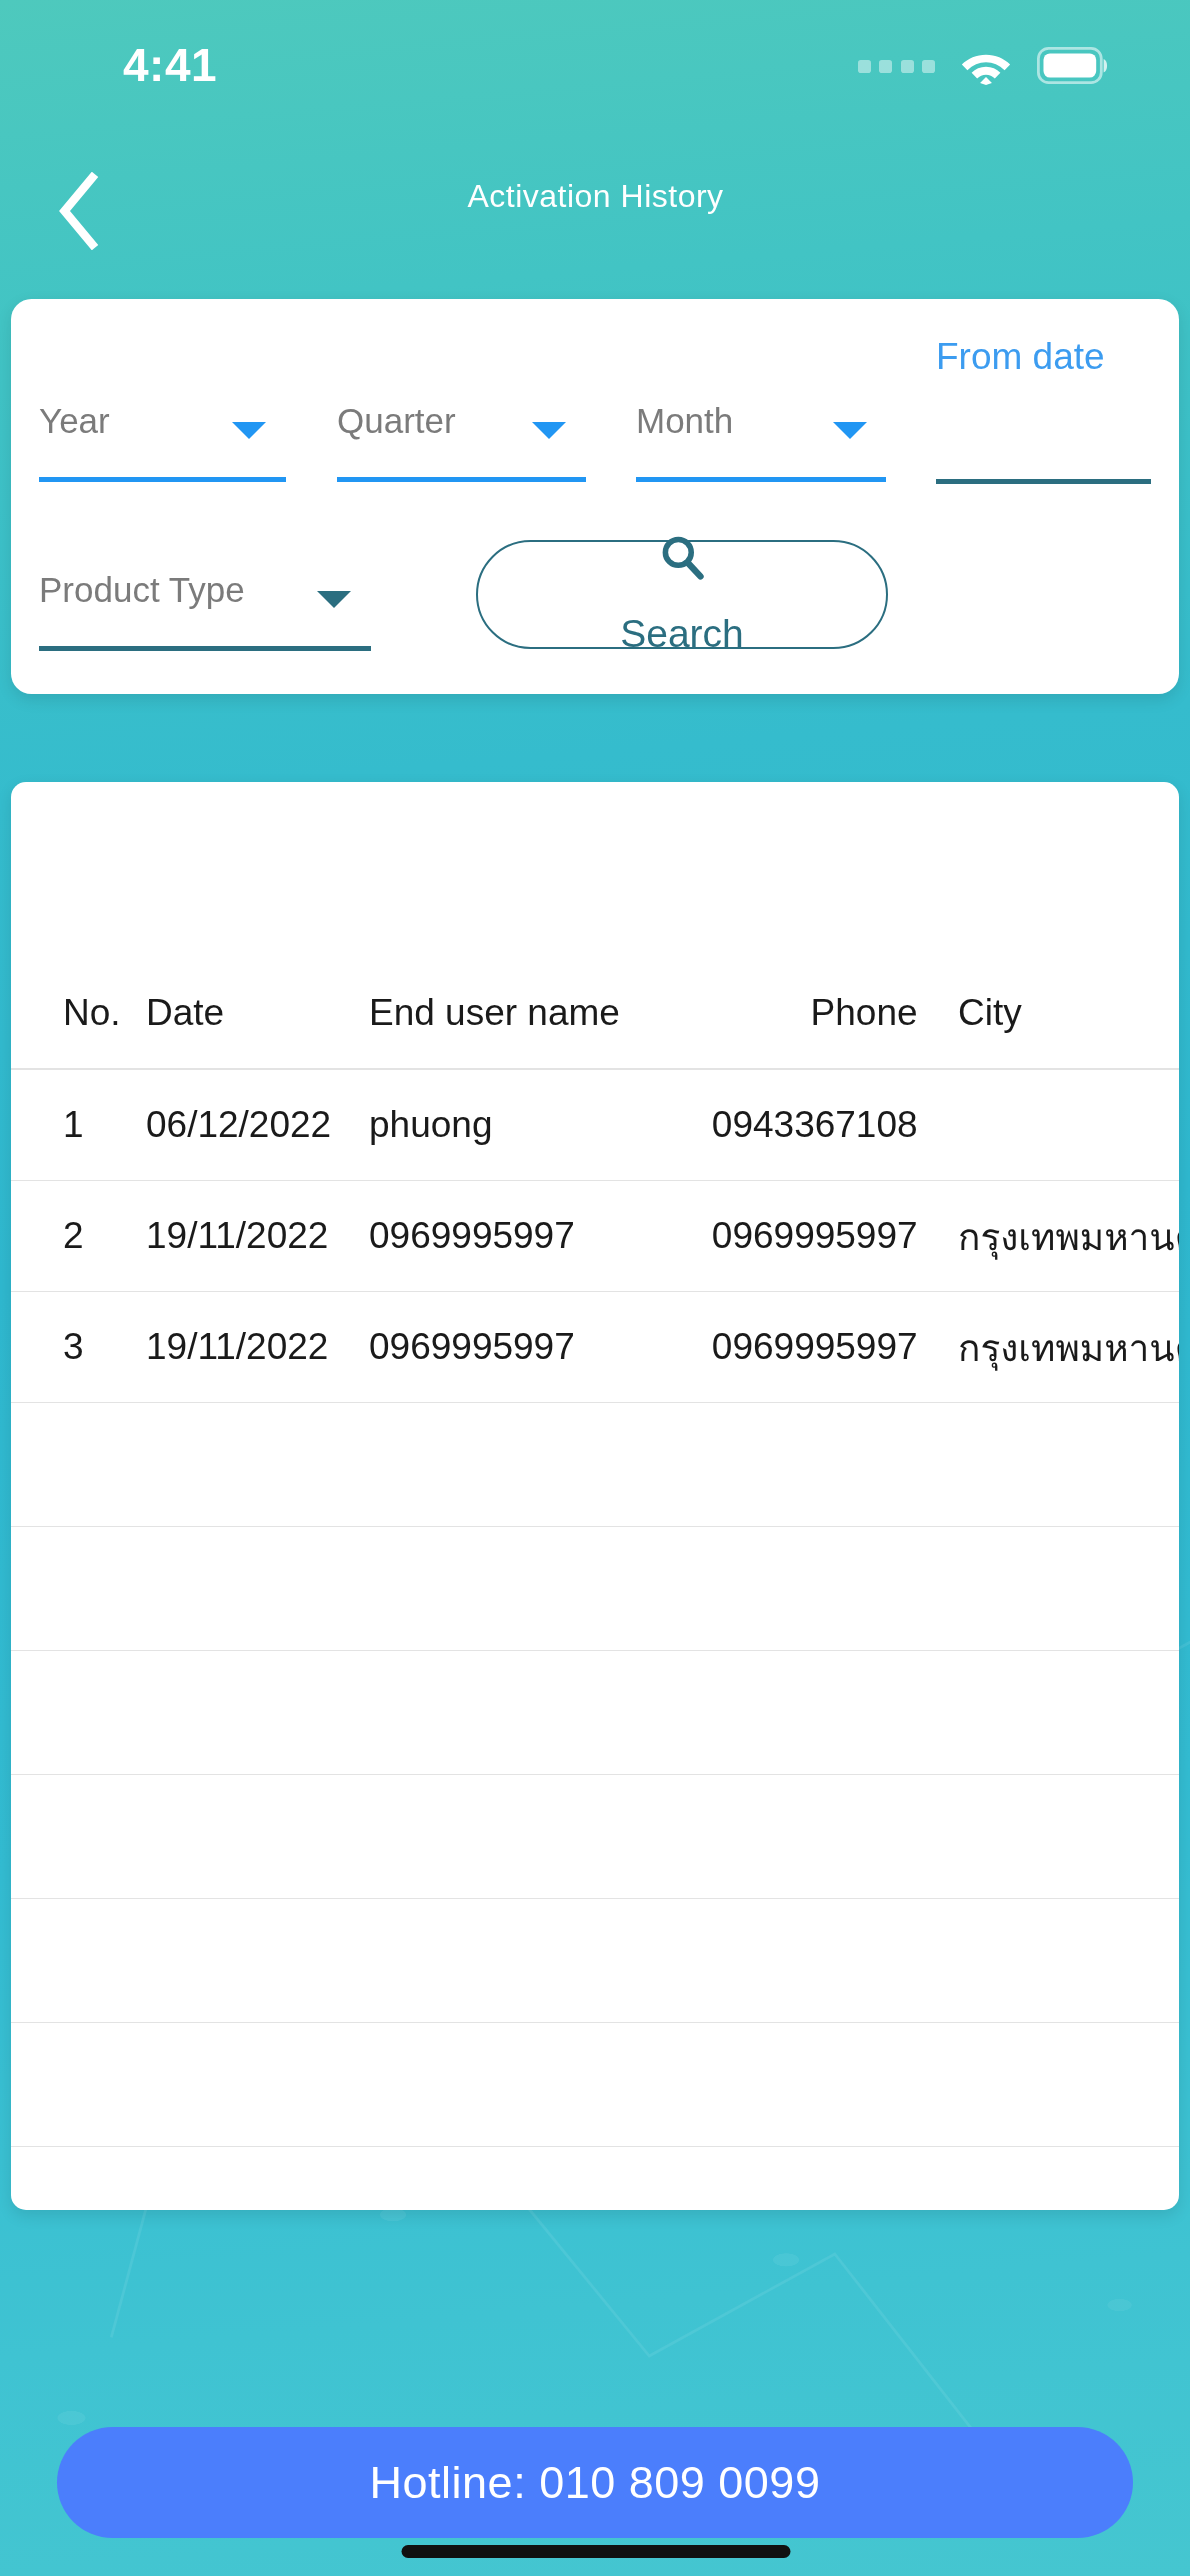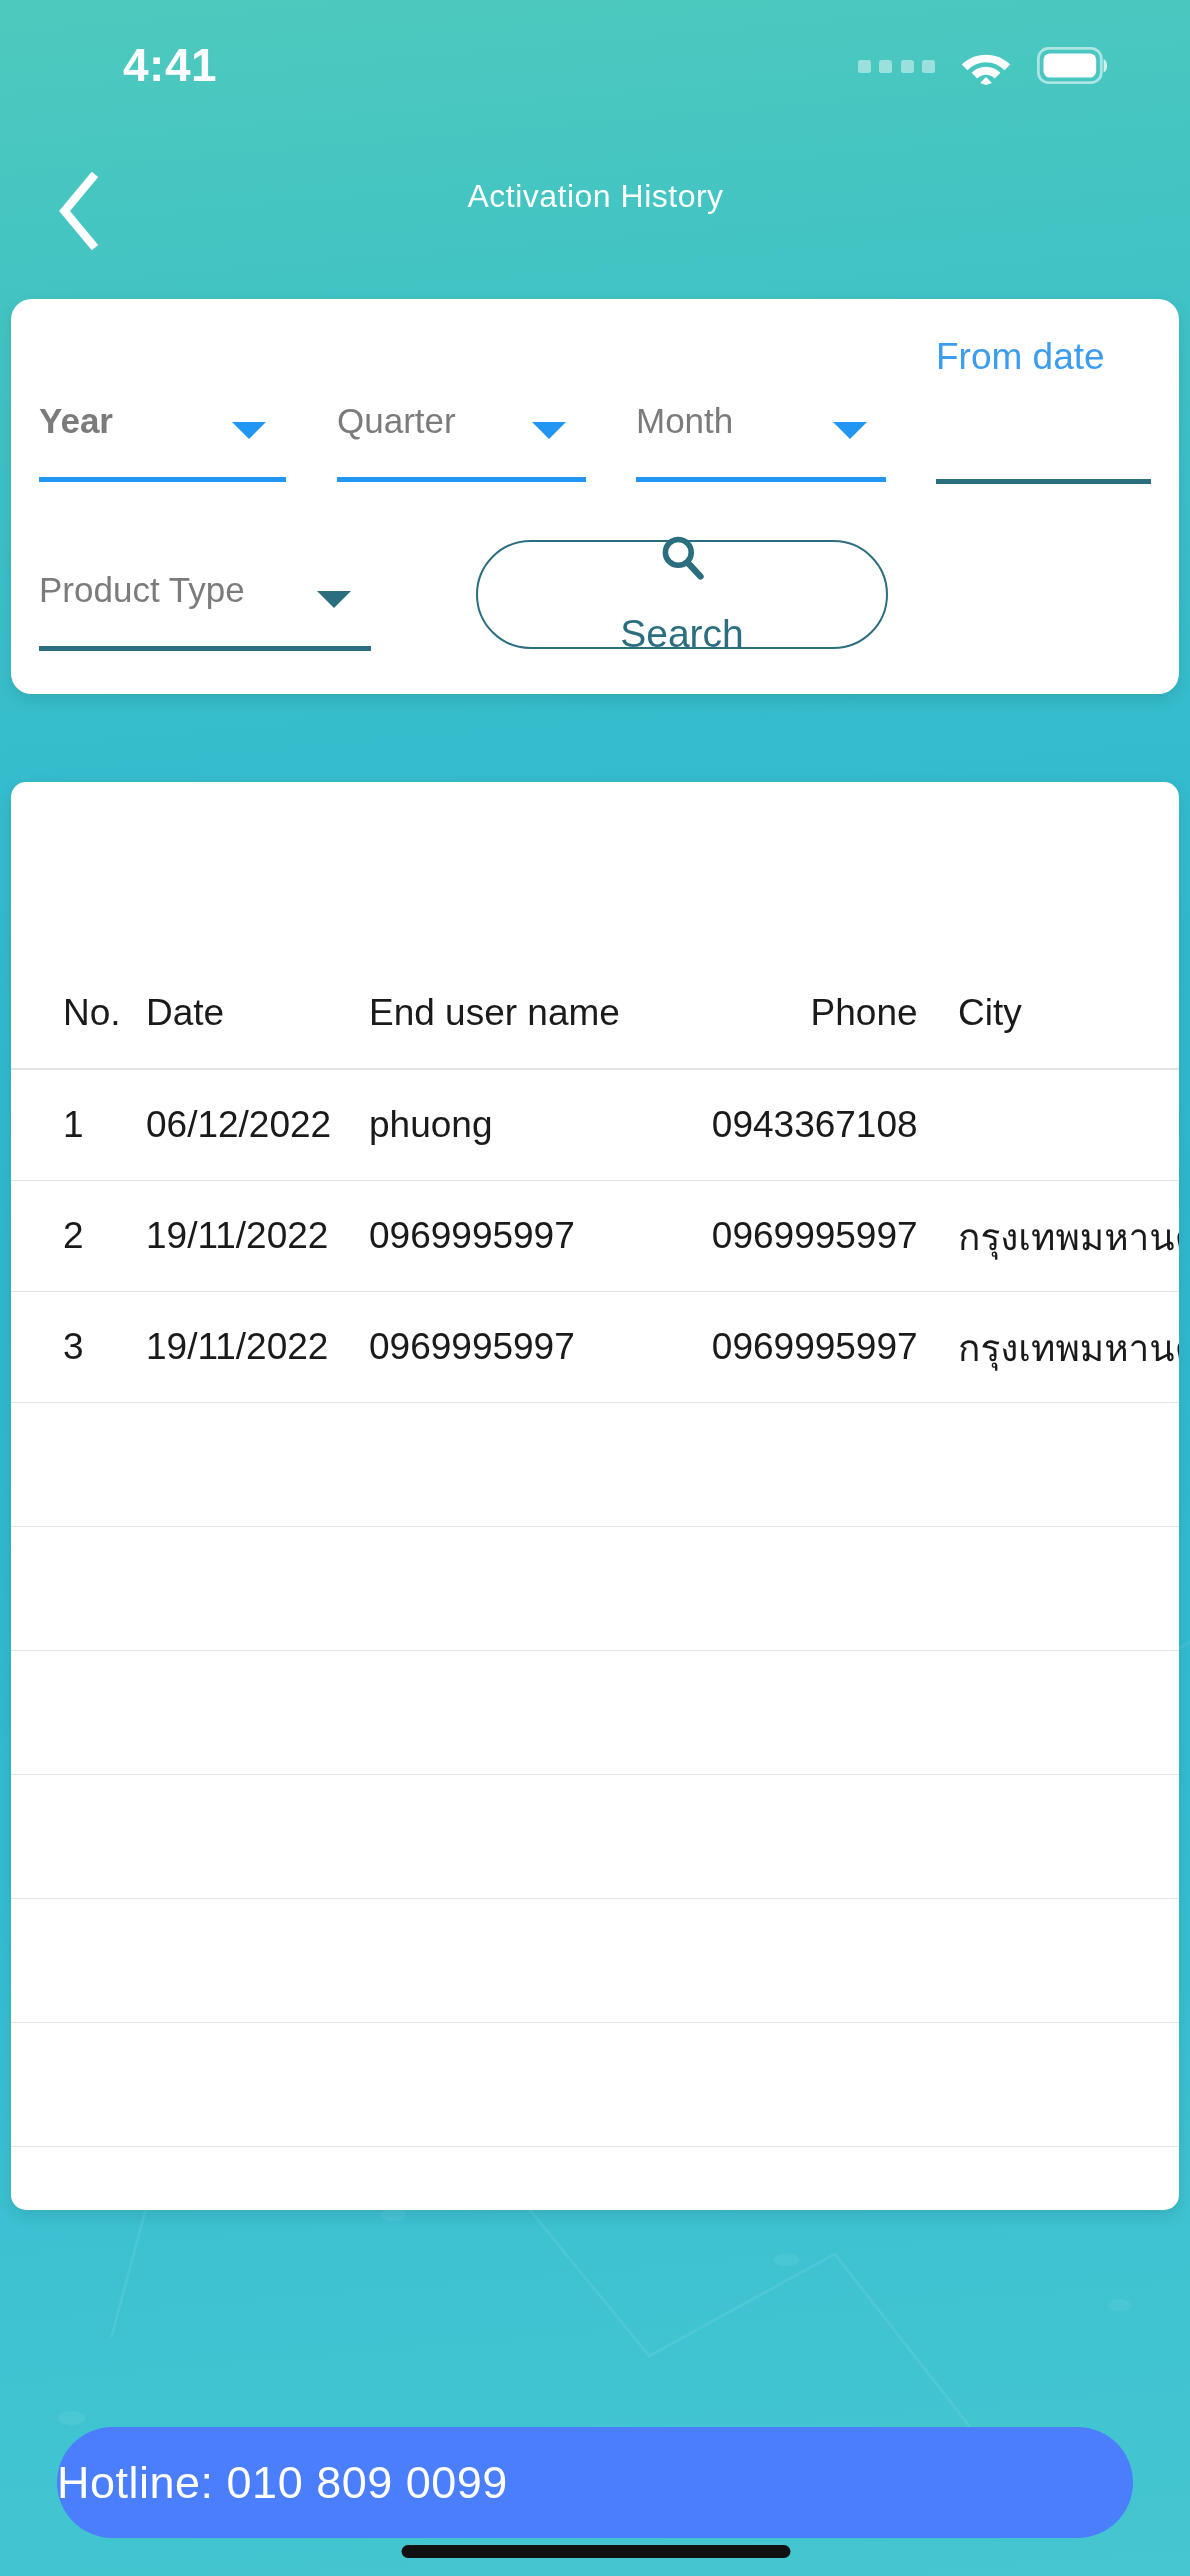--- a/index.html
+++ b/index.html
@@ -130,21 +130,21 @@
   .c-date { width:223px; font-size:37px; }
   .c-user { width:306px; font-size:37px; }
   .c-phone{ width:250px; font-size:37px; text-align:right; padding-right:7.4px; }
   .c-city { flex:1; font-size:37px; padding-left:33px; white-space:nowrap; overflow:hidden; }
   #table-head .trow > div { color:#1a1a1a; }
   .tbody .trow > div { color:#1a1a1a; }
   .trow.empty { height:124px; }
   #hotline {
     position:absolute; left:57px; top:2427px; width:1076px; height:111px;
     background:#4b7efc; border-radius:56px;
-    display:flex; align-items:center; 
+    display:flex; align-items:center; justify-content:center;
     cursor:pointer; z-index:6;
   }
   #hotline-label { color:#fff; font-size:45px; letter-spacing:0.5px; }
 
   #home-indicator {
     position:absolute; left:50%; transform:translateX(-50%);
     bottom:18.5px; width:389px; height:13px; border-radius:6.5px; background:#111;
     z-index:6;
   }
 </style>
@@ -195,21 +195,21 @@
       <svg width="45" height="78" viewBox="0 0 48 84">
         <path d="M40 6 L10 42 L40 78" fill="none" stroke="#fff" stroke-width="9" stroke-linecap="square" stroke-linejoin="miter"></path>
       </svg>
     </span>
   </div>
   <div id="page-title">Activation History</div>
 </div>
 
 <div id="filter-card">
 
-  <div class="field" style="left:28px; top:61px; width:247px; height:122px;font-weight:bold;">
+  <div class="field" style="left:28px; top:61px; width:247px; height:122px;">
     <span class="flabel">Year</span>
     <span class="farrow arrow-blue" style="left:193px;"></span>
     <span class="fline line-blue"></span>
   </div>
 
   <div class="field" style="left:326px; top:61px; width:249px; height:122px;">
     <span class="flabel">Quarter</span>
     <span class="farrow arrow-blue" style="left:195px;"></span>
     <span class="fline line-blue"></span>
   </div>

